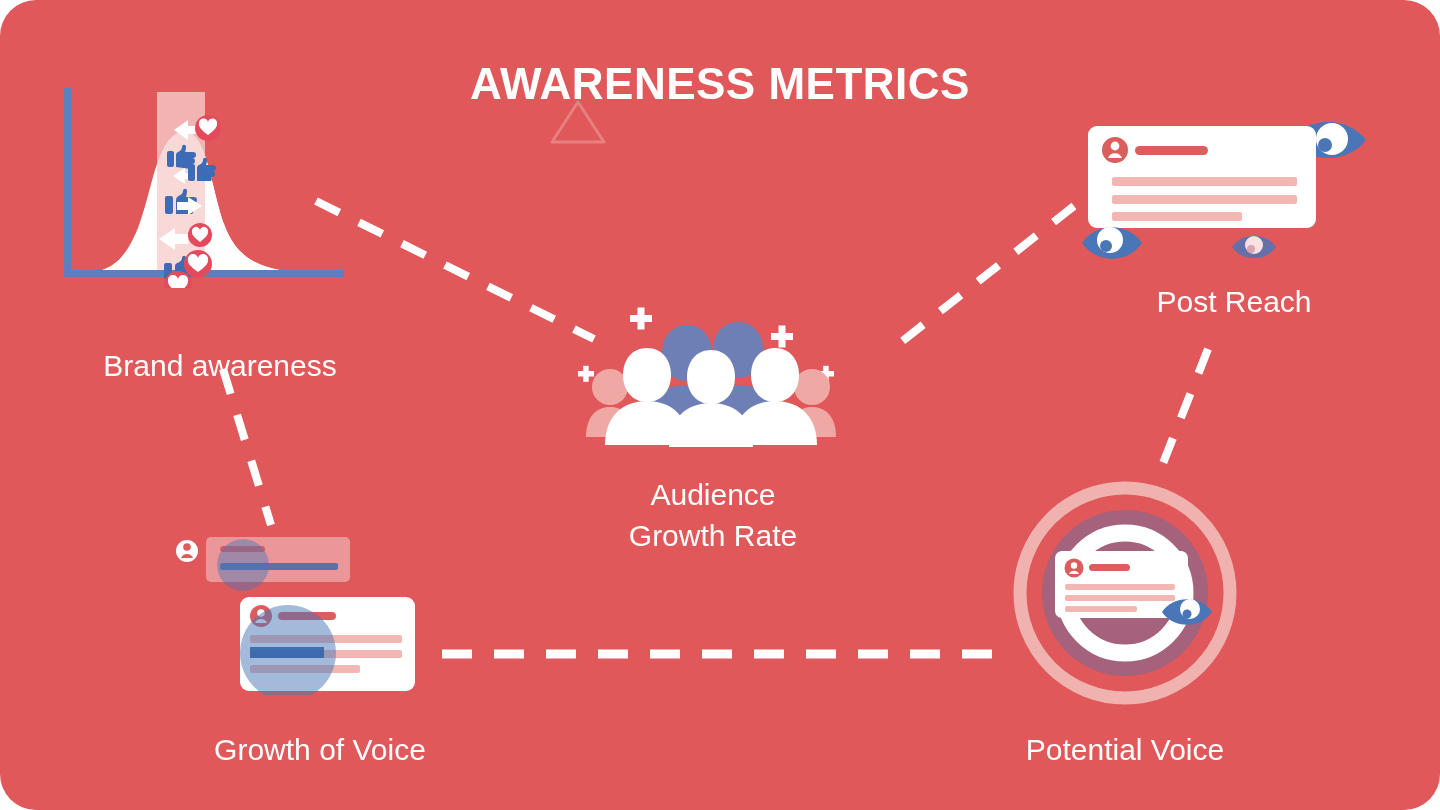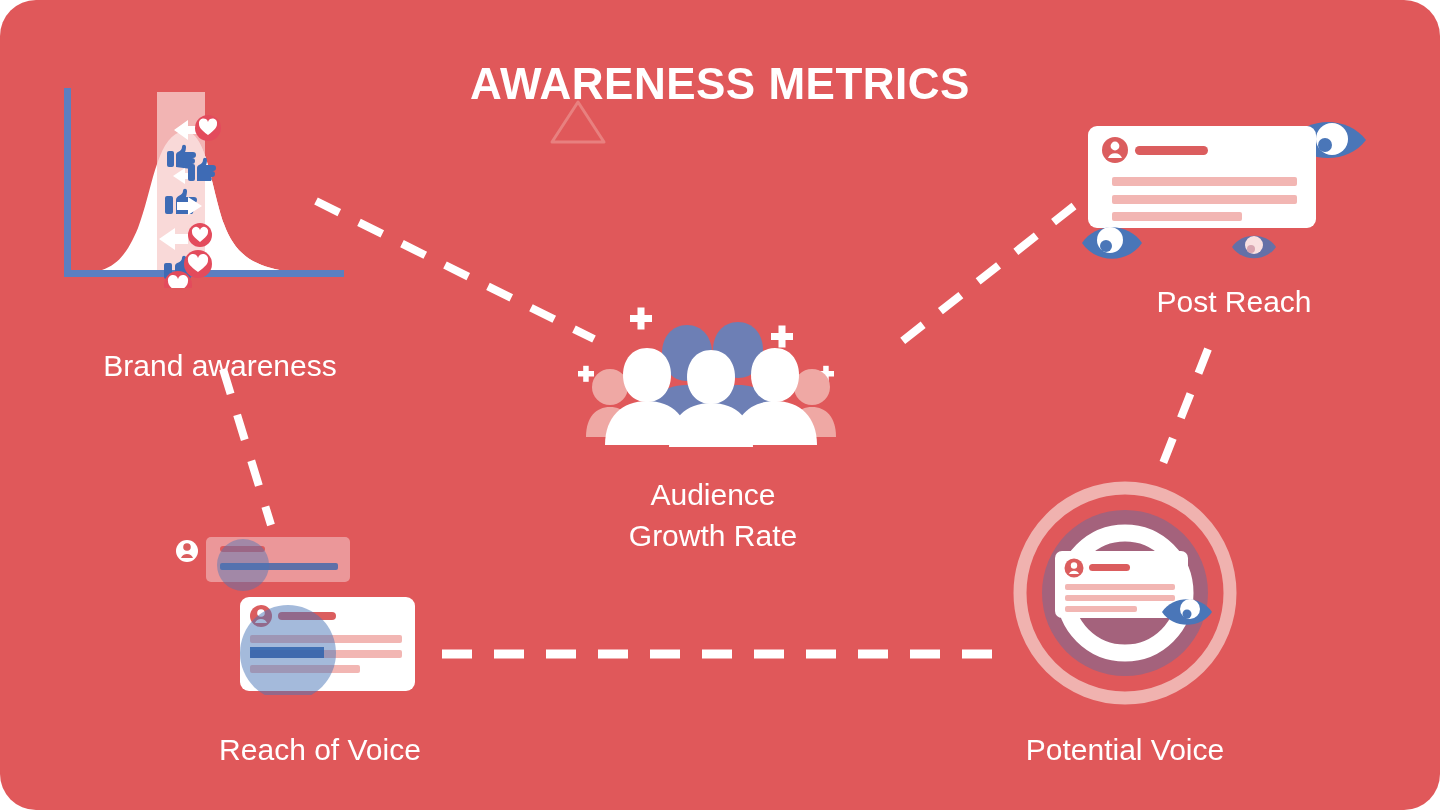--- a/index.html
+++ b/index.html
@@ -249,21 +249,21 @@
     <path d="M87 98 a6.5 6.5 0 0 1 12 0 z" fill="#FFFFFF"></path>
     <rect x="110" y="87" width="58" height="8" rx="4" fill="#DB5D5E"></rect>
     <rect x="82" y="110" width="152" height="8" rx="2" fill="#F2B6B3"></rect>
     <rect x="82" y="125" width="152" height="8" rx="2" fill="#F2B6B3"></rect>
     <rect x="82" y="140" width="110" height="8" rx="2" fill="#F2B6B3"></rect>
 
     <circle cx="120" cy="128" r="48" fill="#4A76B8" opacity="0.5"></circle>
     <rect x="82" y="122" width="74" height="11" fill="#2F63AD" opacity="0.85"></rect>
   </svg>
 
-  <div class="label" id="lbl-sov">Reach of Voice</div>
+  <div class="label" id="lbl-sov">Growth of Voice</div>
 
   <svg id="potential" viewBox="0 0 230 230">
     <circle cx="115" cy="115" r="105" fill="none" stroke="#F0B2AF" stroke-width="13"></circle>
     <circle cx="115" cy="115" r="83" fill="#A4627C"></circle>
     <circle cx="115" cy="115" r="60" fill="none" stroke="#FFFFFF" stroke-width="17"></circle>
 
     <rect x="45" y="73" width="133" height="67" rx="7" fill="#FFFFFF"></rect>
     <circle cx="64" cy="90" r="9.5" fill="#DB5D5E"></circle>
     <circle cx="64" cy="87.5" r="3.2" fill="#FFFFFF"></circle>
     <path d="M59 96 a5.5 5.5 0 0 1 10 0 z" fill="#FFFFFF"></path>

